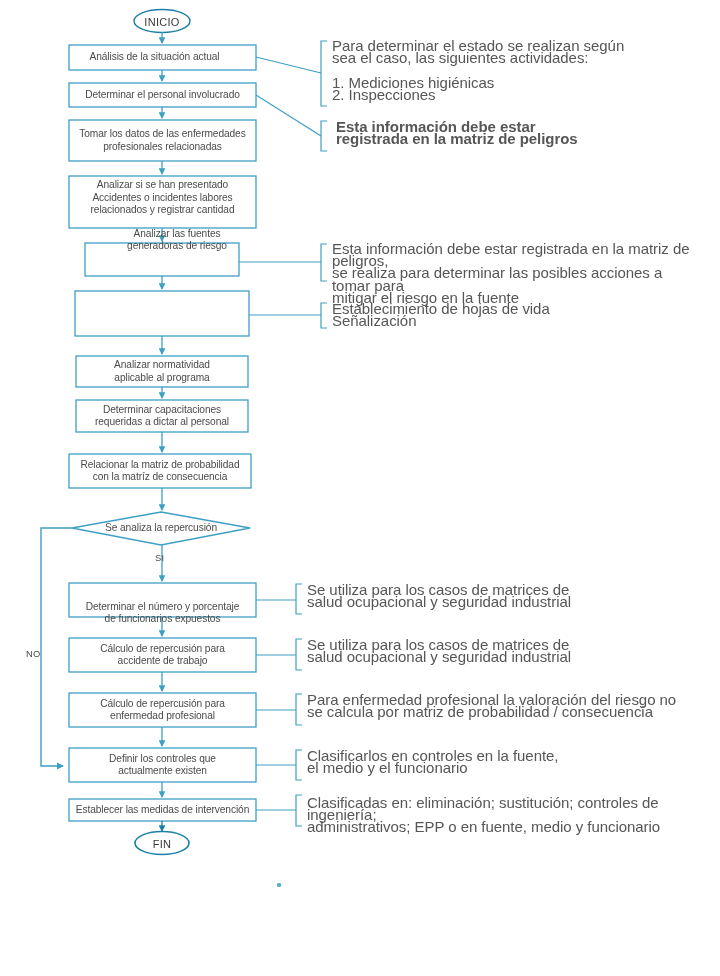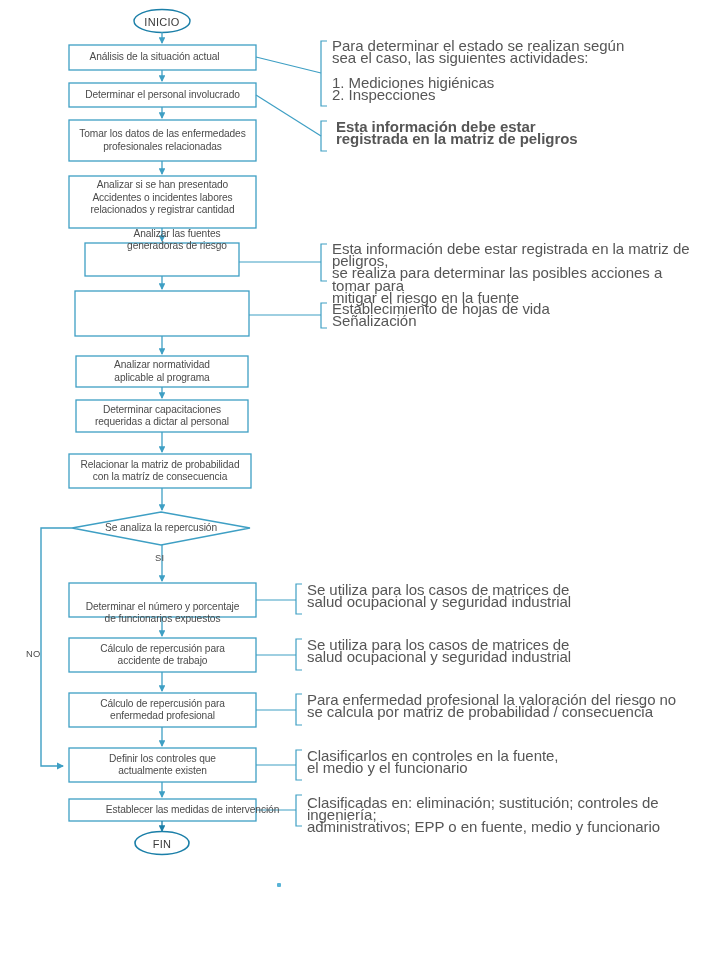--- a/index.html
+++ b/index.html
@@ -205,21 +205,21 @@
 
   <div class="node-label" style="left:69px; top:638px; width:187px; height:34px;">Cálculo de repercusión para
 accidente de trabajo</div>
 
   <div class="node-label" style="left:69px; top:693px; width:187px; height:34px;">Cálculo de repercusión para
 enfermedad profesional</div>
 
   <div class="node-label" style="left:69px; top:748px; width:187px; height:34px;">Definir los controles que
 actualmente existen</div>
 
-  <div class="node-label" style="left:69px; top:799px; width:187px; height:22px;padding-left:30px;">Establecer las medidas de intervención</div>
+  <div class="node-label" style="left:69px; top:799px; width:187px; height:22px;">Establecer las medidas de intervención</div>
 
   <div class="term-label" style="left:135px; top:833px; width:54px; height:21px;">FIN</div>
 
   <div class="edge-label" style="left:155px; top:552px;">SI</div>
 
   <div class="edge-label" style="left:26px; top:648px;">NO</div>
 
   <div class="note-text" style="left:332px; top:40px; width:300px;">Para determinar el estado se realizan según
 sea el caso, las siguientes actividades:
 

